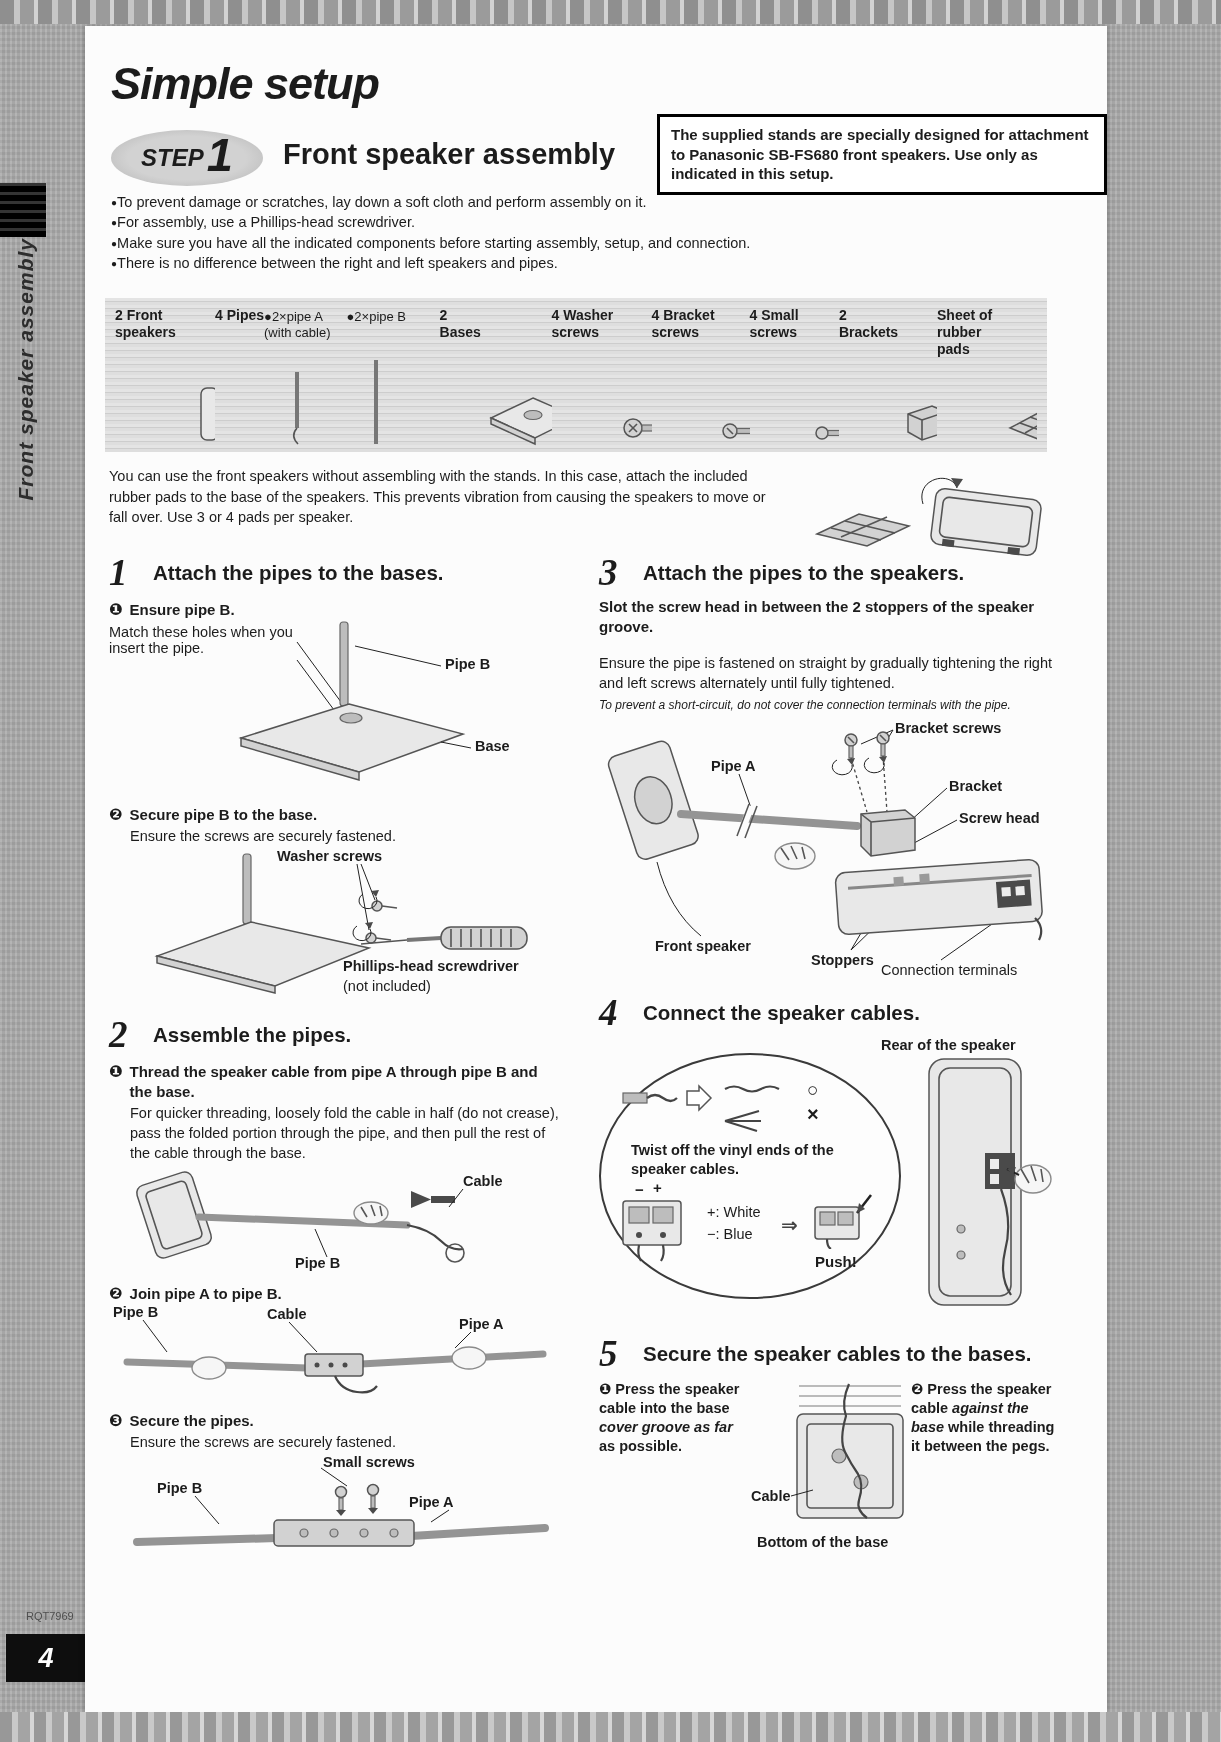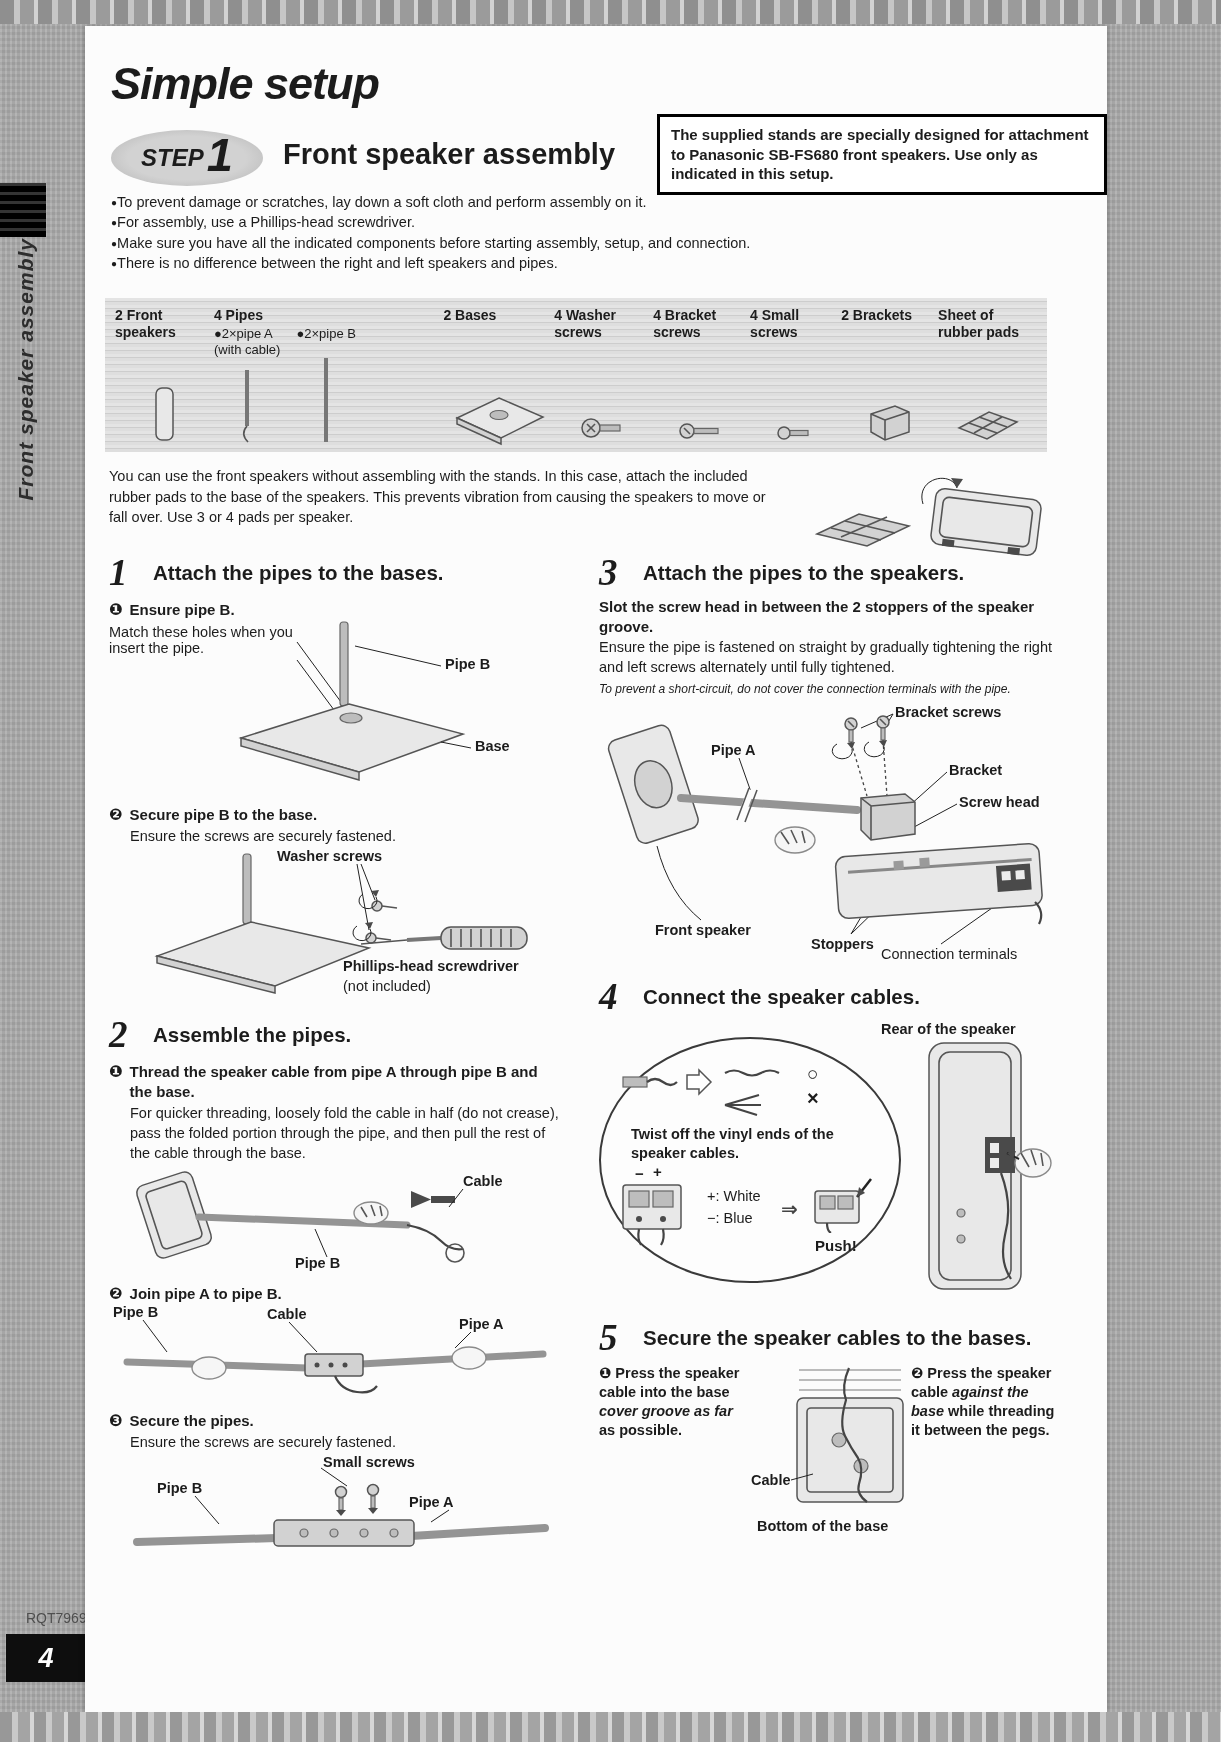--- a/index.html
+++ b/index.html
@@ -10,39 +10,39 @@
     background-image:
       repeating-linear-gradient(90deg, rgba(255,255,255,.07) 0 2px, rgba(0,0,0,.05) 2px 5px),
       repeating-linear-gradient(0deg, rgba(255,255,255,.05) 0 3px, rgba(0,0,0,.04) 3px 6px);
   }
   .edge-top,.edge-bottom{position:absolute;left:0;width:100%;z-index:5;}
   .edge-top{top:0;height:24px;background:repeating-linear-gradient(90deg,#8f8f8f 0 14px,#c6c6c6 14px 20px,#9b9b9b 20px 34px,#d2d2d2 34px 38px);}
   .edge-bottom{bottom:0;height:30px;background:repeating-linear-gradient(90deg,#989898 0 12px,#c9c9c9 12px 18px,#a4a4a4 18px 30px,#d6d6d6 30px 34px);}
   .page{position:absolute;left:85px;top:26px;width:1022px;height:1686px;background:#fcfcfc;box-shadow:0 0 6px rgba(0,0,0,.25);}
   .reg-mark{position:absolute;left:0;top:183px;width:46px;height:54px;background:#171717;background-image:repeating-linear-gradient(0deg,#000 0 6px,#343434 6px 9px);}
   .sidebar-label{position:absolute;left:14px;top:238px;writing-mode:vertical-rl;transform:rotate(180deg);font-style:italic;font-weight:bold;font-size:21px;color:#2d2d2d;letter-spacing:1px;}
-  .footer-code{position:absolute;left:26px;top:1610px;font-size:14px;color:#4e4e4e;}
+  .footer-code{position:absolute;left:26px;top:1610px;font-size:11px;color:#4e4e4e;}
   .page-number{position:absolute;left:6px;top:1634px;width:80px;height:48px;background:#0e0e0e;color:#fff;display:flex;align-items:center;justify-content:center;font-size:27px;font-weight:bold;font-style:italic;}
 
   
   .title{position:absolute;left:26px;top:32px;font-size:45px;font-style:italic;font-weight:bold;letter-spacing:-1px;}
   .badge{position:absolute;left:26px;top:104px;width:152px;height:56px;background:radial-gradient(ellipse at center,#d2d2d2 55%,#b2b2b2 100%);border-radius:50%;display:flex;align-items:center;justify-content:center;}
   .badge-step{font-size:24px;font-weight:bold;font-style:italic;}
   .badge-num{font-size:47px;font-weight:bold;font-style:italic;line-height:1;margin:-8px 0 0 3px;}
   .banner-title{position:absolute;left:198px;top:112px;font-size:29px;font-weight:bold;}
   .note-box{position:absolute;left:572px;top:88px;width:450px;border:3px solid #000;padding:8px 11px;font-size:15px;font-weight:bold;line-height:1.3;background:#fff;}
   .prep{position:absolute;left:26px;top:166px;width:760px;}
   .prep h3{font-size:16px;font-weight:bold;margin-bottom:2px;}
   .prep ul{list-style:none;}
   .prep li{font-size:14.5px;line-height:1.4;}
   .prep li::before{content:"\25CF ";font-size:10px;vertical-align:1px;}
 
   .parts{position:absolute;left:20px;top:272px;width:942px;height:154px;padding:9px 10px 6px;display:flex;
     background:repeating-linear-gradient(0deg,#dedede 0 3px,#cdcdcd 3px 4px,#e4e4e4 4px 7px);}
-  .part{display:flex;flex-direction:column;height:100%;}
+  .part{display:flex;height:100%;}
   .part-label{font-weight:bold;font-size:14px;line-height:1.2;}
   .part-art{margin-top:auto;align-self:center;}
   .p-speakers{width:100px}.p-pipes{width:232px}.p-bases{width:112px}.p-wshr{width:100px}.p-brkscr{width:98px}.p-smscr{width:92px}.p-brk{width:98px}.p-pads{width:100px}
   .pipe-subs{display:flex;gap:16px;margin-top:2px;height:100%;}
   .pipe-sub{display:flex;flex-direction:column;height:100%;}
   .sub-label,.sub-note{font-size:13px;line-height:1.25;}
 
   .intro{position:absolute;left:24px;top:440px;width:960px;display:flex;}
   .intro p{width:676px;font-size:14.5px;line-height:1.42;}
   .intro-art{margin-left:26px;margin-top:-6px;}
@@ -58,21 +58,21 @@
 
   .nb{display:flex;gap:7px;font-size:15px;font-weight:bold;line-height:1.3;margin-top:9px;}
   .nb .mark{flex:none;font-size:16px;line-height:1.2;}
   .note{font-size:14.5px;line-height:1.38;margin:2px 0 2px 2px;}
   .note.indent{margin-left:21px;}
 
   .illus{position:relative;}
   .lbl{position:absolute;font-weight:bold;font-size:14.5px;white-space:nowrap;}
   .lbl.reg{font-weight:normal;}
   .p-bold{font-weight:bold;font-size:15px;line-height:1.33;margin-top:5px;}
-  .p-reg{font-size:14.5px;line-height:1.38;margin-top:0;}
+  .p-reg{font-size:14.5px;line-height:1.38;margin-top:16px;}
   .p-bi{font-weight:normal;font-style:italic;font-size:12px;line-height:1.33;margin-top:5px;}
 
   
   .s4wrap{position:relative;height:282px;margin-top:4px;}
   .oval{position:absolute;left:0;top:16px;width:302px;height:246px;border:2px solid #3a3a3a;border-radius:50%;background:#fdfdfd;}
   .oval .abs{position:absolute;}
   .twist-text{left:30px;top:86px;width:220px;font-weight:bold;font-size:14.5px;line-height:1.3;}
   .okmark{left:206px;top:24px;font-size:19px;font-weight:bold;}
   .badmark{left:206px;top:48px;font-size:20px;font-weight:bold;}
   .term-minus{left:34px;top:126px;font-weight:bold;font-size:15px;}

